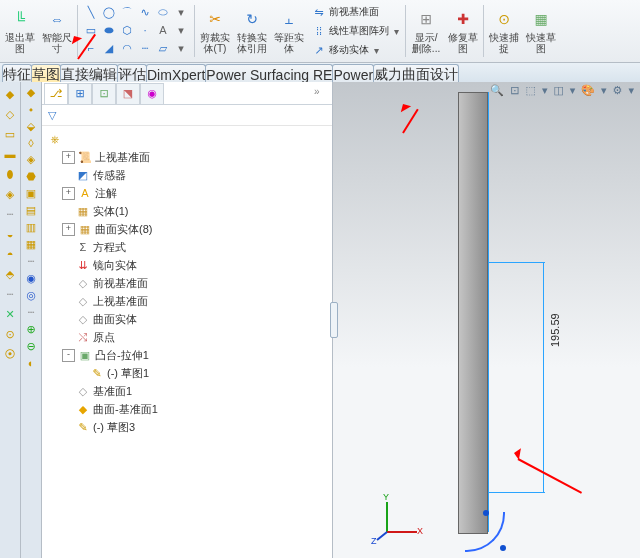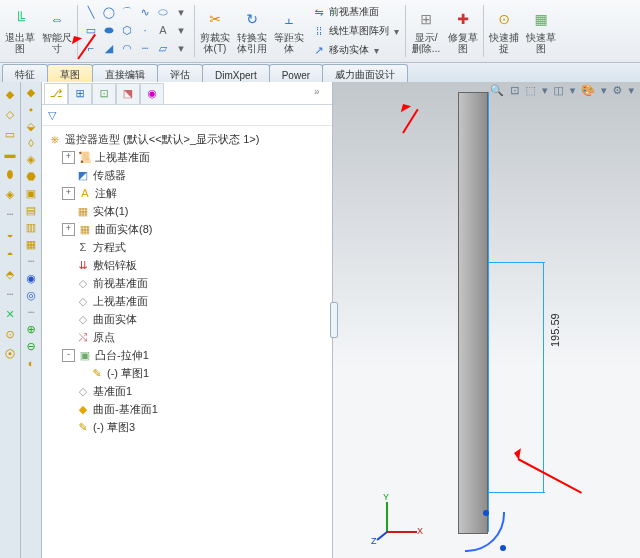--- a/index.html
+++ b/index.html
@@ -10,21 +10,21 @@
 .rib-btn .bico{width:22px;height:22px;display:flex;align-items:center;justify-content:center;font-size:14px}
 .rib-btn .blab{font-size:10px;color:#444;text-align:center;line-height:11px;margin-top:2px}
 .rib-sep{width:1px;background:#c3cad2;margin:4px 1px}
 .rib-grid{display:grid;grid-template-columns:repeat(6,16px);grid-auto-rows:16px;gap:2px;padding:3px 3px;align-content:start}
 .rib-grid .mini{width:16px;height:16px;display:flex;align-items:center;justify-content:center;font-size:11px;cursor:pointer;border-radius:2px}
 .rib-col{display:flex;flex-direction:column;gap:1px;padding:2px 2px;font-size:10px}
 .rib-col .line{display:flex;align-items:center;gap:3px;height:18px;white-space:nowrap;cursor:pointer;padding:0 2px}
 .rib-col .sico{width:14px;height:14px;display:inline-flex;align-items:center;justify-content:center;font-size:11px}
 
 .tab-bar{height:22px;background:linear-gradient(#e9f0f6,#d6e2ec);border-bottom:1px solid #9cb0c4;display:flex;align-items:flex-end;padding-left:2px;gap:0}
-.tab{height:20px;padding:0 12px;font-size:10px;border:1px solid #9cb0c4;border-bottom:none;background:linear-gradient(#f3f6f9,#e0e8ef);border-radius:3px 3px 0 0;margin-right:-1px;display:flex;align-items:center;cursor:pointer;white-space:nowrap}
+.tab{height:20px;padding:0 0;font-size:14px;border:1px solid #9cb0c4;border-bottom:none;background:linear-gradient(#f3f6f9,#e0e8ef);border-radius:3px 3px 0 0;margin-right:-1px;display:flex;align-items:center;cursor:pointer;white-space:nowrap}
 .tab.active{background:linear-gradient(#fff6d7,#ffe9a6)}
 
 .workzone{position:absolute;top:82px;left:0;right:0;bottom:0;display:flex}
 .left-tools{width:20px;background:#dfe7ef;border-right:1px solid #b5bdc6;display:flex;flex-direction:column;align-items:center;gap:4px;padding-top:4px}
 .left-tools .lt{width:16px;height:16px;font-size:11px;display:flex;align-items:center;justify-content:center;cursor:pointer}
 .left-tools2{width:20px;background:#dfe7ef;border-right:1px solid #b5bdc6;display:flex;flex-direction:column;align-items:center;gap:4px;padding-top:4px}
 
 .feat-panel{width:290px;background:#fff;border-right:1px solid #b5bdc6;display:flex;flex-direction:column}
 .fp-tabs{height:22px;border-bottom:1px solid #cbd3db;display:flex;align-items:center;gap:0;padding-left:2px}
 .fp-tab{width:22px;height:20px;border:1px solid #cbd3db;border-bottom:none;display:flex;align-items:center;justify-content:center;font-size:11px;background:#eef3f7;cursor:pointer}
@@ -142,20 +142,21 @@
     <div class="blab">快速草<br>图</div>
   </div>
 </div>
 
 <div class="tab-bar">
   <div class="tab">特征</div>
   <div class="tab active">草图</div>
   <div class="tab">直接编辑</div>
   <div class="tab">评估</div>
   <div class="tab">DimXpert</div>
+  <div class="tab">Power Surfacing RE</div>
   <div class="tab">Power</div>
   <div class="tab">威力曲面设计</div>
 
 </div>
 
 <div class="workzone">
   <div class="left-tools">
     <span class="lt" style="color:#c90">◆</span>
     <span class="lt" style="color:#c90">◇</span>
     <span class="lt" style="color:#c90">▭</span>
@@ -200,21 +201,20 @@
       <div class="fp-tab" style="color:#c0c">◉</div>
       <div class="fp-gap"></div>
       <div class="fp-arrow">»</div>
     </div>
     <div class="fp-filter">
           <span style="color:#37c">▽</span>
         </div>
     <div class="tree">
       <div class="tnode indent-0">
         <span class="tico" style="color:#c90">⎈</span>
-        <span class="tlab">遥控器造型  (默认&lt;&lt;默认&gt;_显示状态 1&gt;)</span>
       </div>
       <div id="tree-body">
             <div class="tnode indent-1">
               <span class="tw">+</span>
               <span class="tico" style="color:#6a8">📜</span>
               <span class="tlab">上视基准面</span>
             </div>
             <div class="tnode indent-1">
               <span class="tw none"></span>
               <span class="tico" style="color:#37c">◩</span>
@@ -236,21 +236,21 @@
               <span class="tlab">曲面实体(8)</span>
             </div>
             <div class="tnode indent-1">
               <span class="tw none"></span>
               <span class="tico" style="color:#555">Σ</span>
               <span class="tlab">方程式</span>
             </div>
             <div class="tnode indent-1">
               <span class="tw none"></span>
               <span class="tico" style="color:#d33">⇊</span>
-              <span class="tlab">敷铝锌板</span>
+              <span class="tlab">镜向实体</span>
             </div>
             <div class="tnode indent-1">
               <span class="tw none"></span>
               <span class="tico" style="color:#999">◇</span>
               <span class="tlab">前视基准面</span>
             </div>
             <div class="tnode indent-1">
               <span class="tw none"></span>
               <span class="tico" style="color:#999">◇</span>
               <span class="tlab">上视基准面</span>

